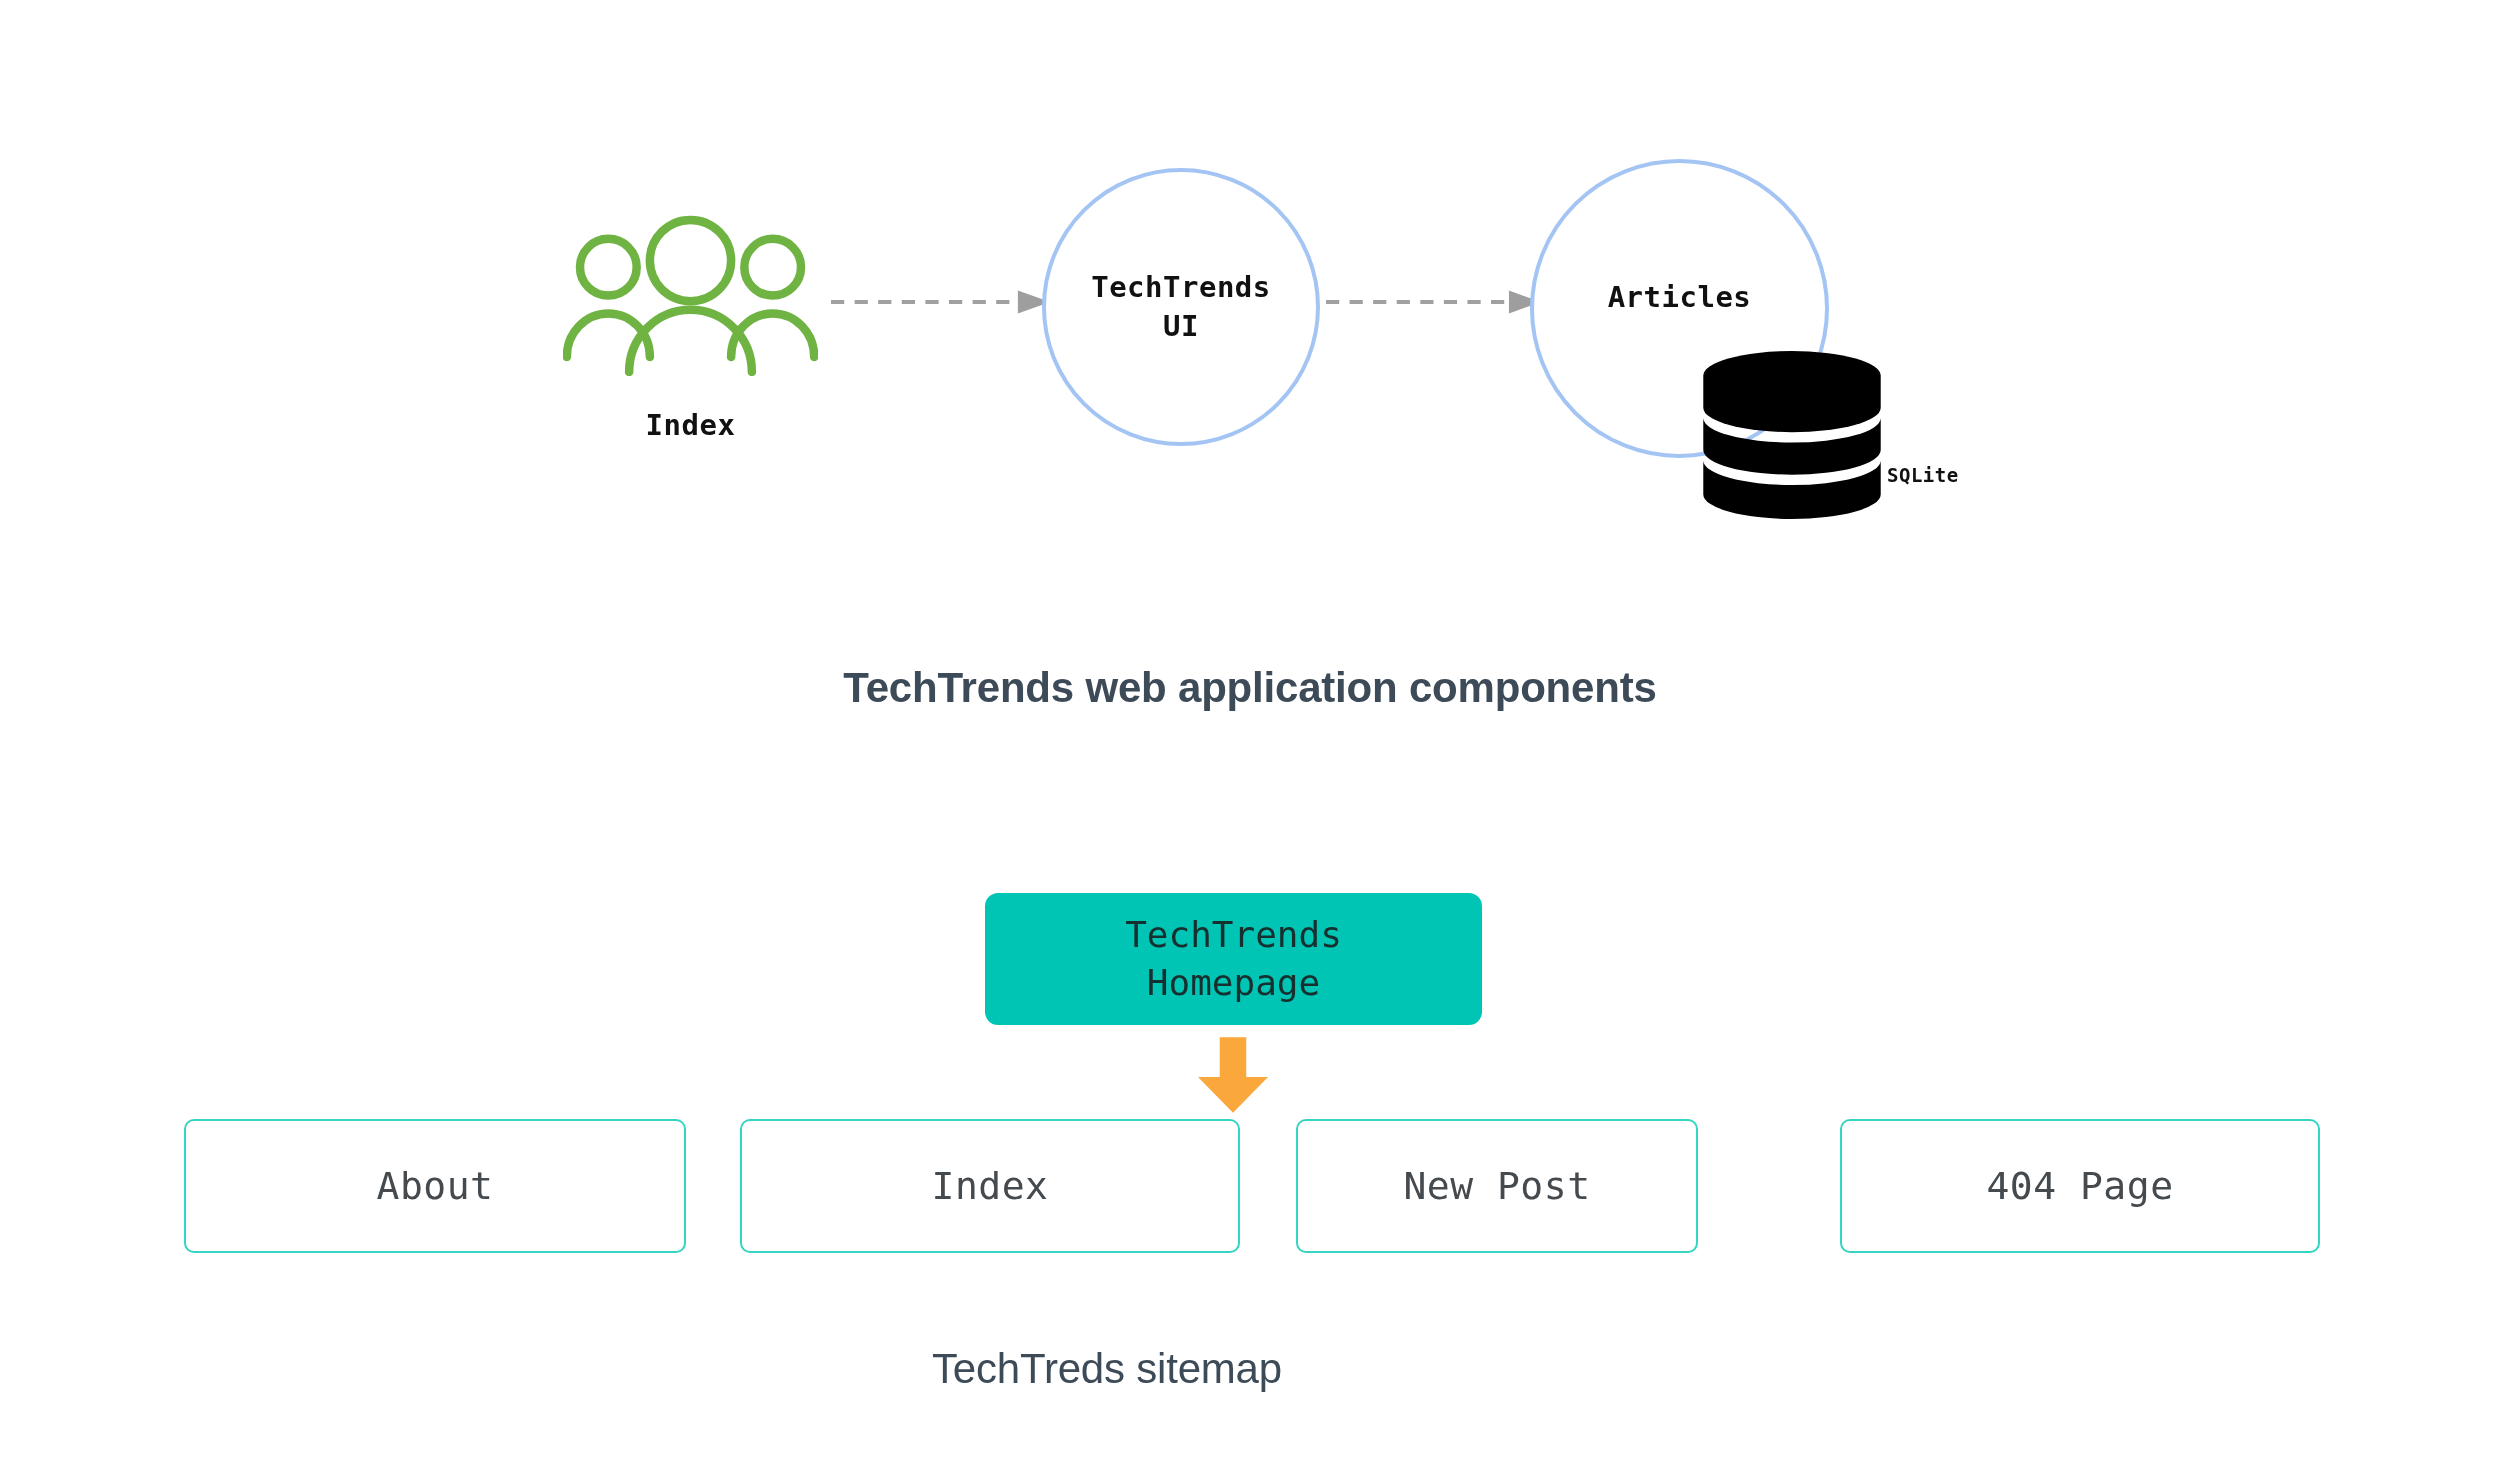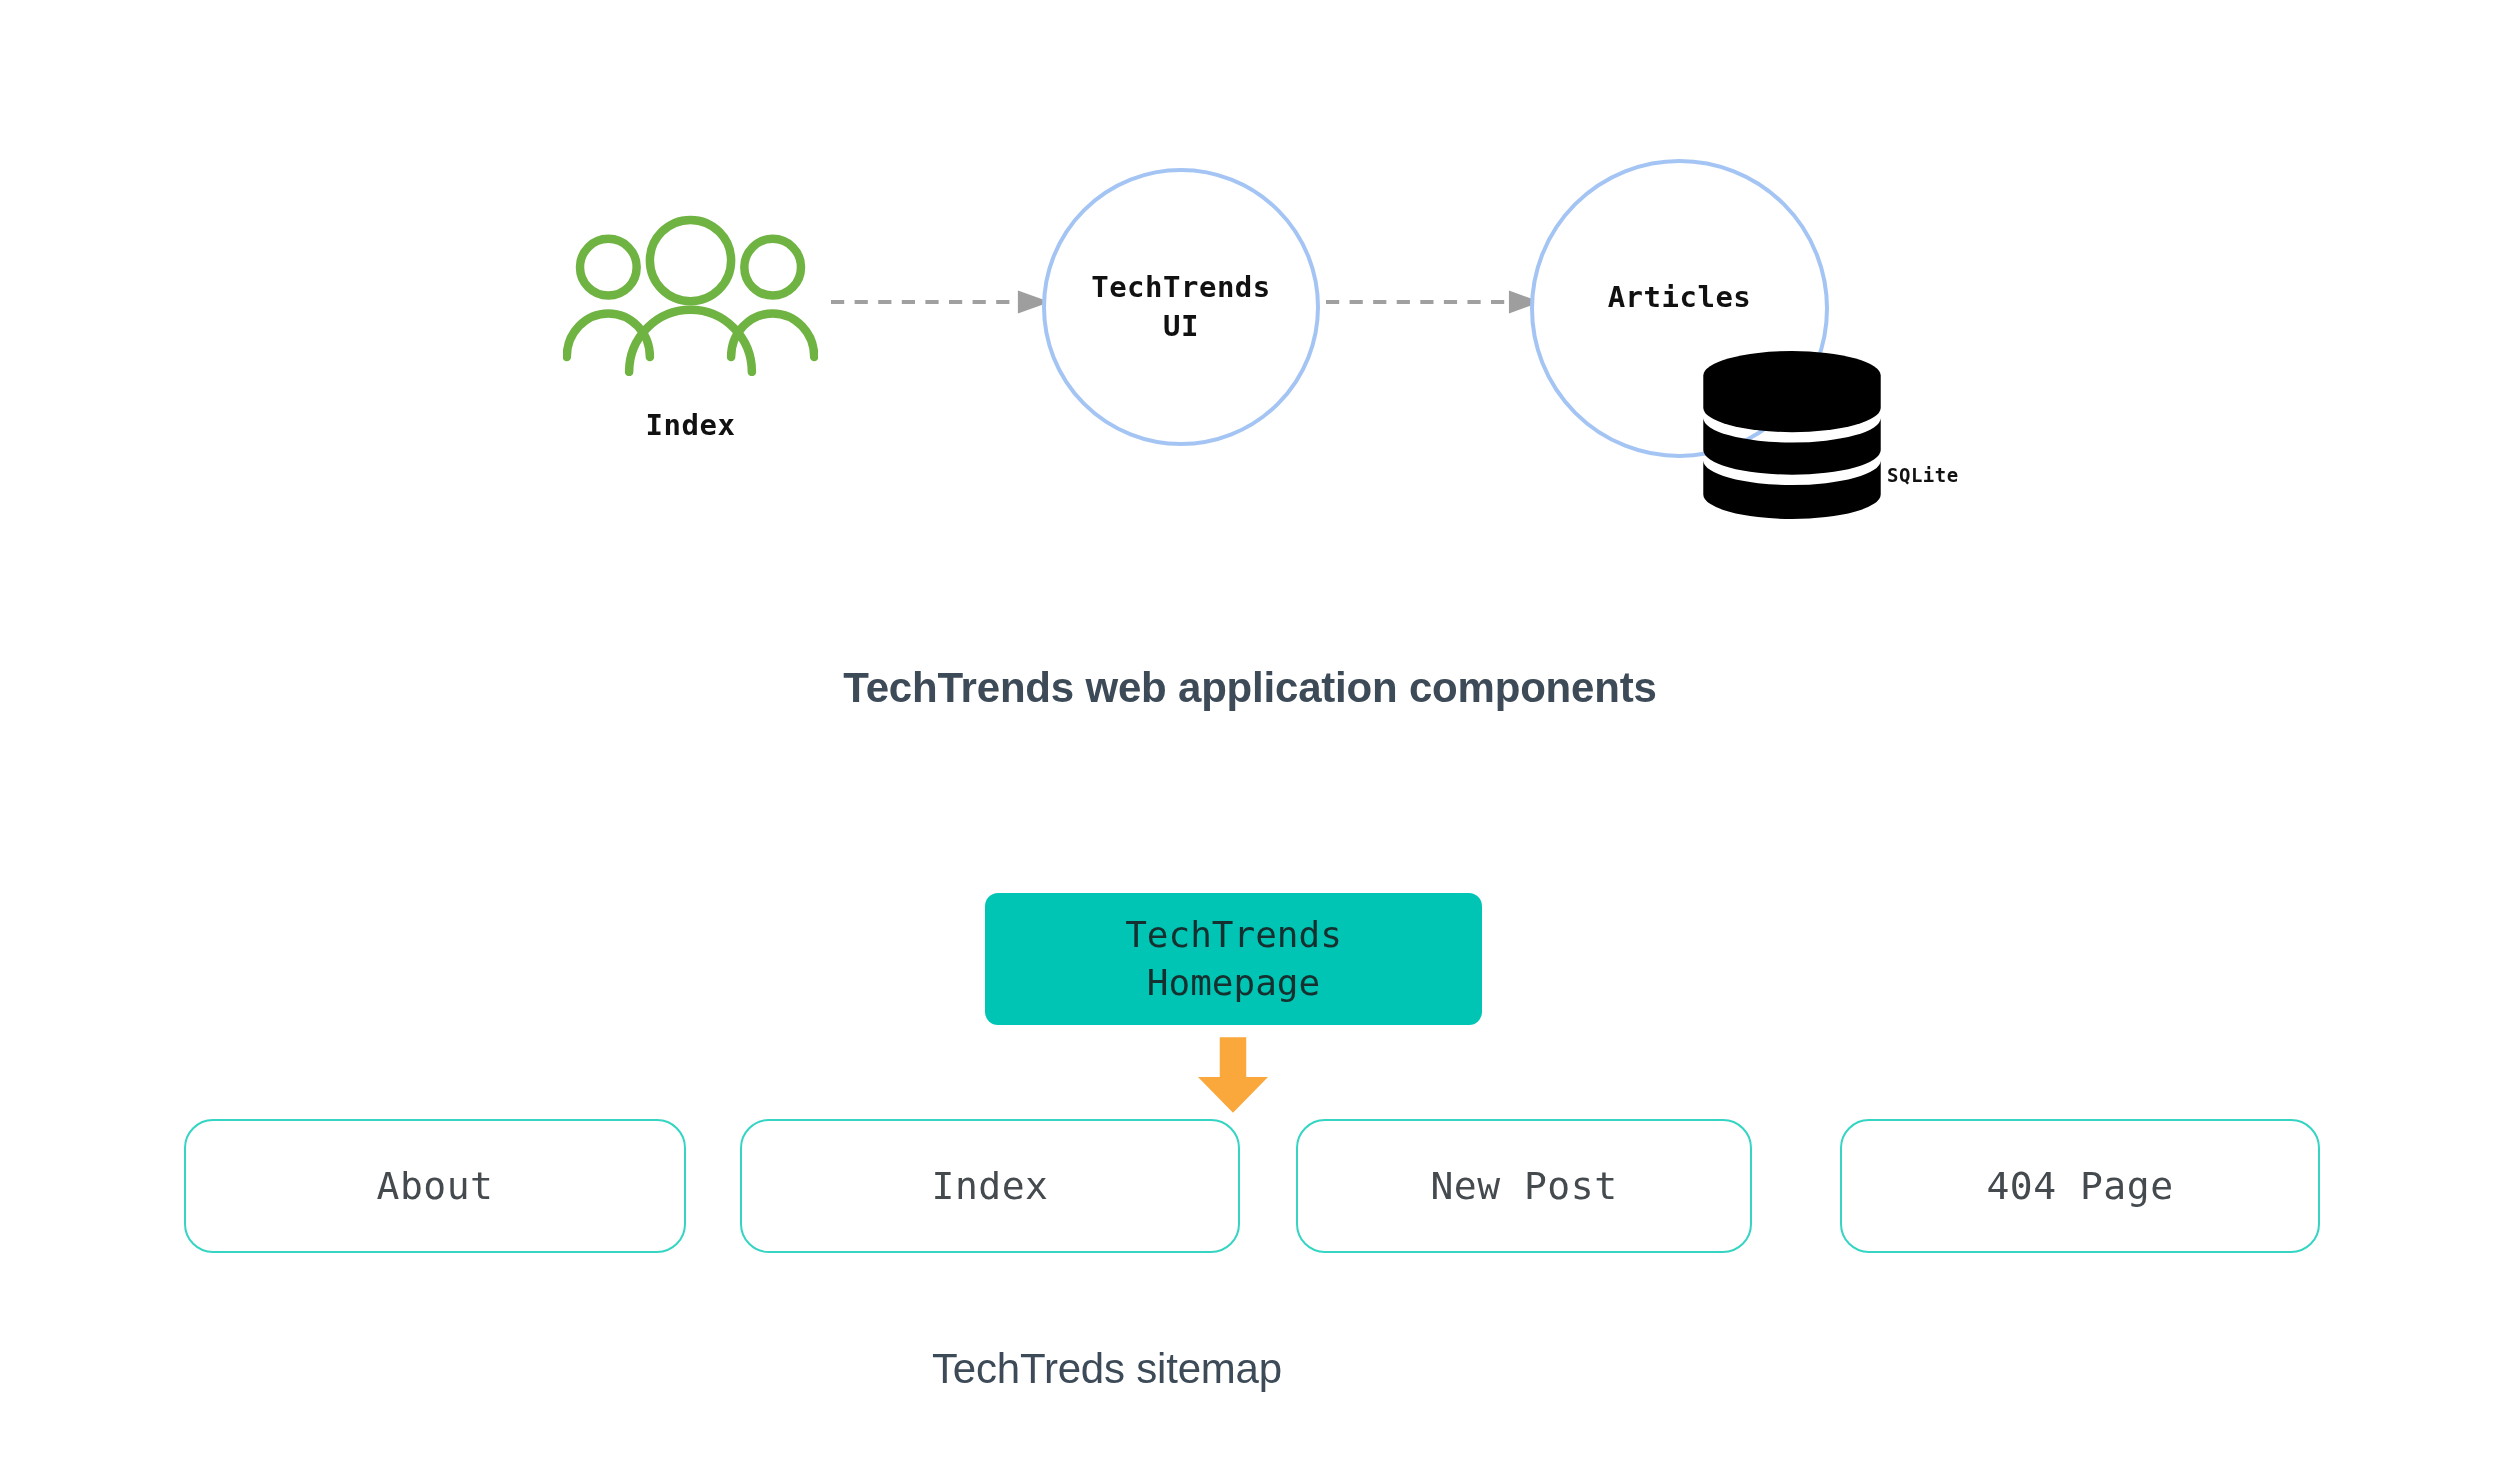--- a/index.html
+++ b/index.html
@@ -157,36 +157,36 @@
     width: 70px;
     height: 76px;
   }
   .down-arrow svg { display: block; width: 70px; height: 76px; }
 
   .page-box {
     top: 1119px;
     height: 134px;
     background: #ffffff;
     border: 2.8px solid #35d4c3;
-    border-radius: 29px;
+    border-radius: 10px;
     box-sizing: border-box;
     display: flex;
     align-items: center;
     justify-content: center;
   }
   .page-box-text {
     font-family: "DejaVu Sans Mono", "Liberation Mono", monospace;
     font-size: 38px;
     color: #444a4e;
     white-space: pre;
     letter-spacing: 0.5px;
   }
   .page-box-0 { left: 184px;  width: 502px; }
   .page-box-1 { left: 740px;  width: 500px; justify-content: center; }
-  .page-box-2 { left: 1296px; width: 456px; }
+  .page-box-2 { left: 1296px; width: 402px; }
   .page-box-3 { left: 1840px; width: 480px; text-align: center; }
 </style>
 </head>
 <body>
 
 <div id="canvas">
 
   <div class="abs users-icon">
     <svg viewBox="0 0 270 170" xmlns="http://www.w3.org/2000/svg">
       <g fill="none" stroke="#6fb342" stroke-width="9" stroke-linecap="round">

